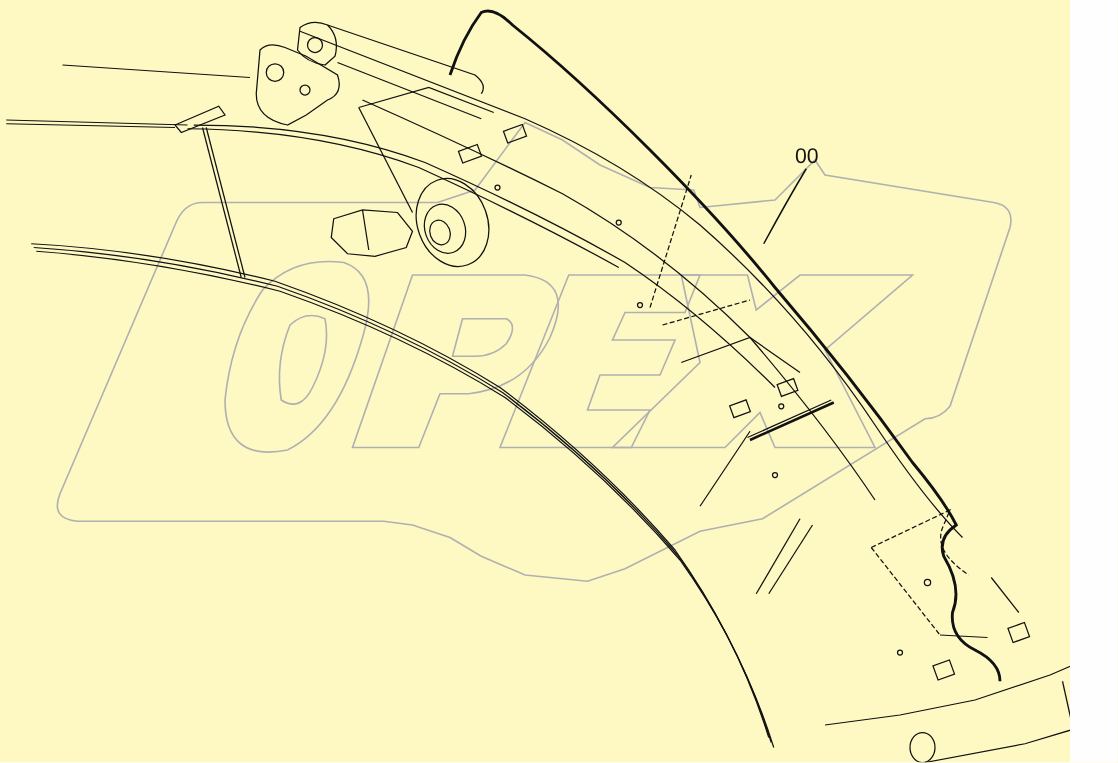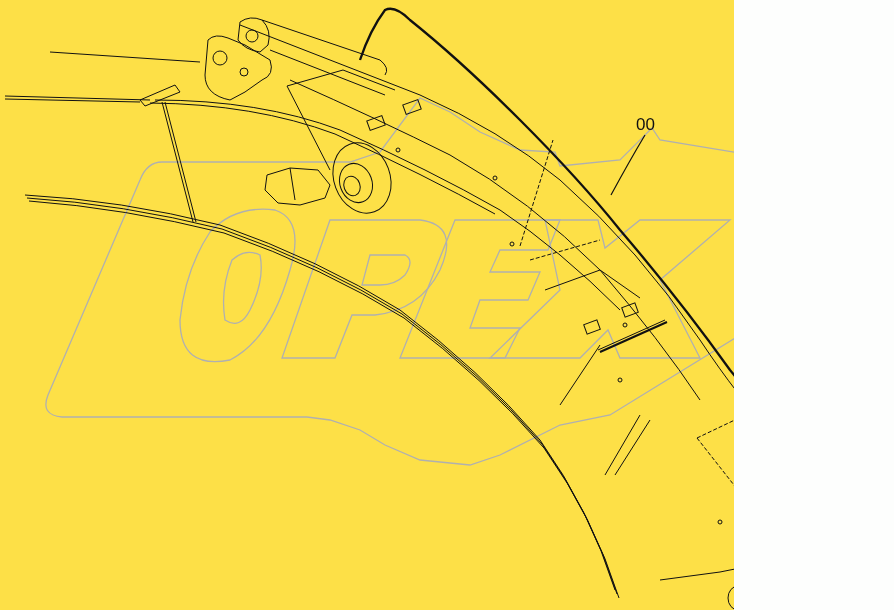--- a/index.html
+++ b/index.html
@@ -1,16 +1,16 @@
 <!DOCTYPE html>
 <html><head>
   <meta charset="utf-8">
   <style>
     html, body { margin: 0; padding: 0; background: #fdfefd; }
-    #canvas { position: relative; width: 734px; height: 610px; overflow: hidden; background: #fde047; font-family: "Liberation Sans", sans-serif; text-align: right; }
+    #canvas { position: relative; width: 856px; height: 610px; overflow: hidden; background: #fef9c3; font-family: "Liberation Sans", sans-serif; text-align: right; }
     svg { position: absolute; left: 0; top: 0; }
     .callout-label { position: absolute; left: 636px; top: 115px; font-size: 17px; color: #111; font-family: "Liberation Sans", sans-serif; }
     .corner-mark { position: absolute; left: 879px; top: 4px; font-size: 6px; color: #4a7a4a; font-family: "Liberation Sans", sans-serif; }
   </style>
 </head>
 <body>
 
 <div id="canvas">
   <svg width="894" height="610" viewBox="0 0 894 610">
 

